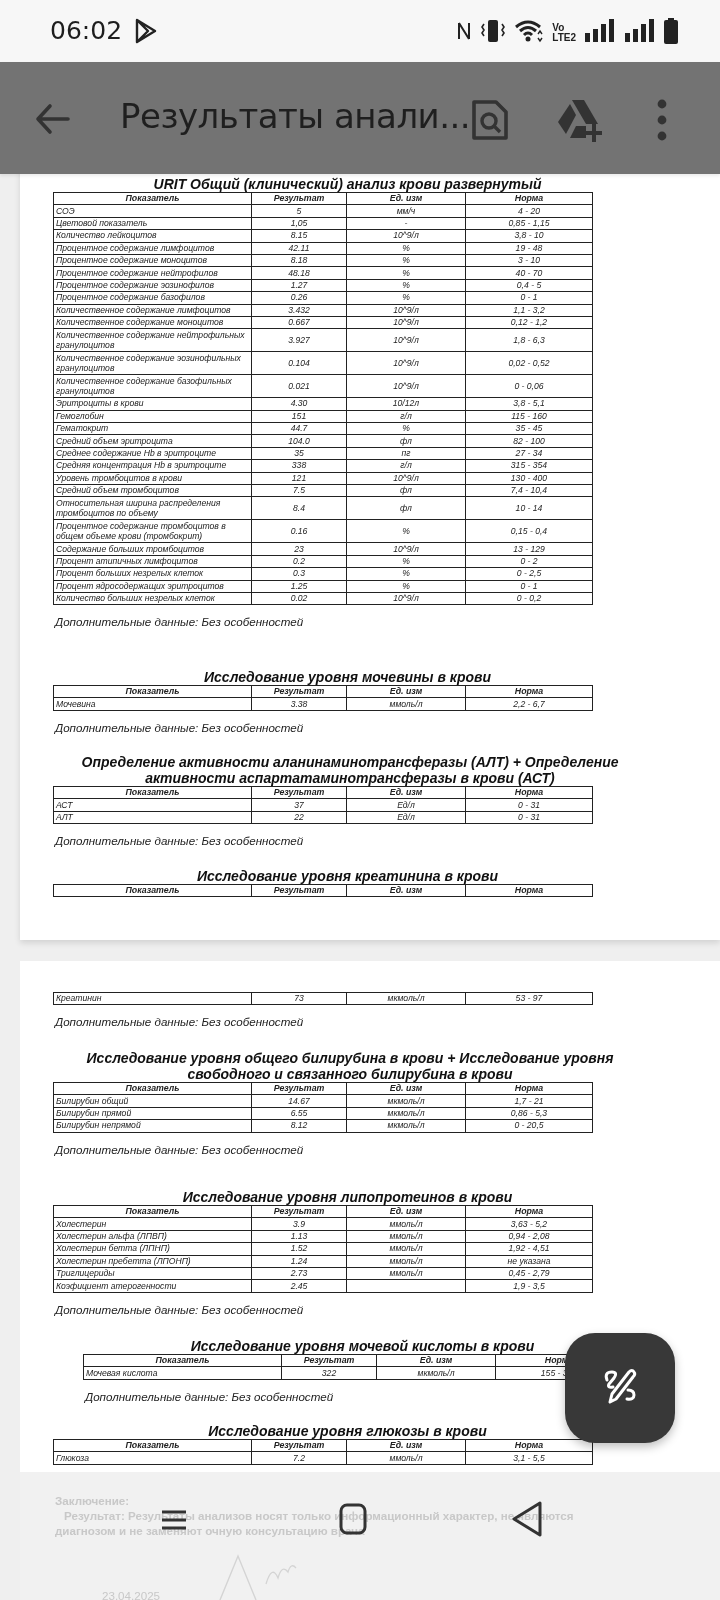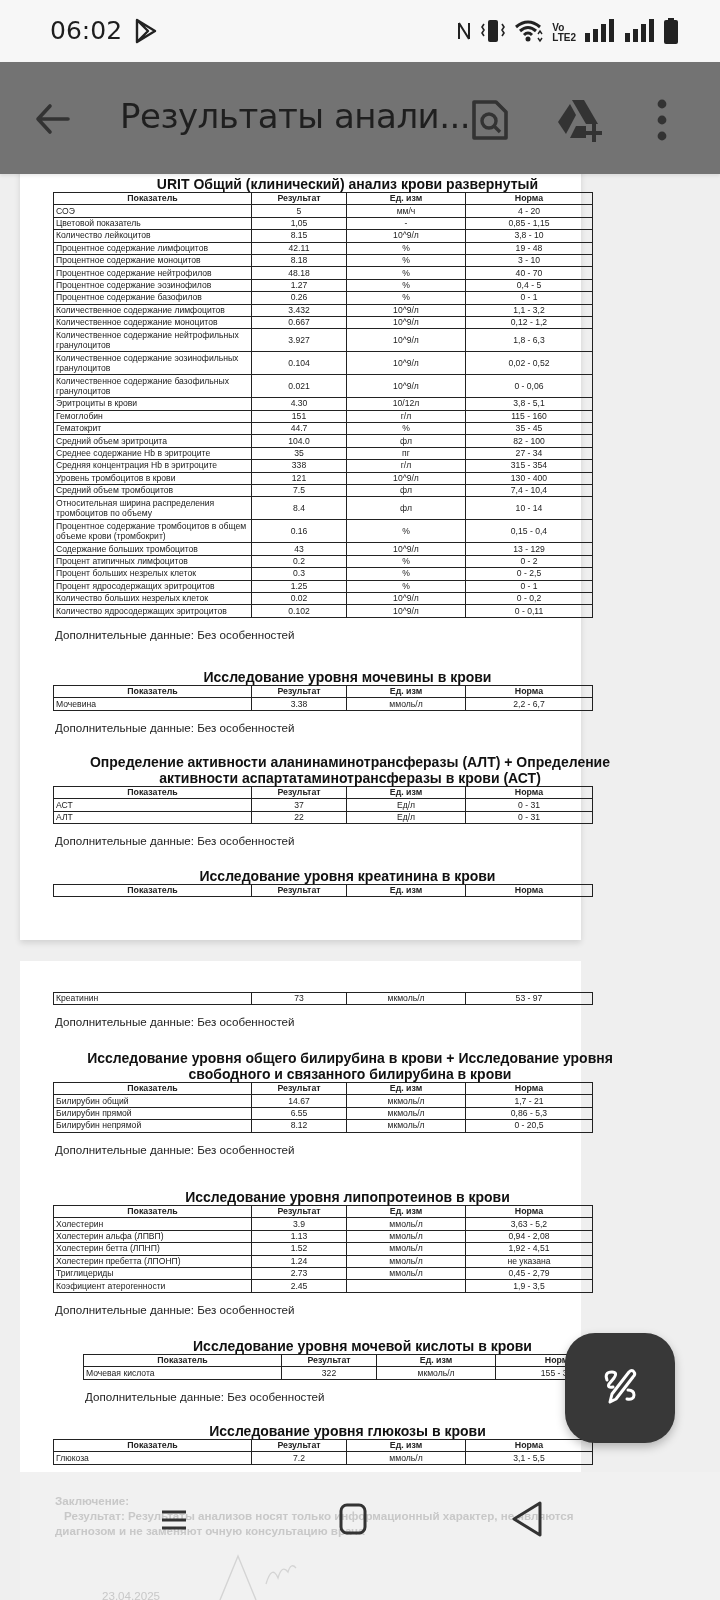--- a/index.html
+++ b/index.html
@@ -9,21 +9,21 @@
   .status-play { position: absolute; left: 134px; top: 18px; }
   .status-right { position: absolute; right: 42px; top: 18px; display: flex; gap: 8px; align-items: center; }
   .app-bar { position: absolute; top: 62px; left: 0; width: 720px; height: 112px; background: #737373; box-shadow: 0 2px 3px rgba(0,0,0,0.08); z-index: 2; }
   .back-btn { position: absolute; left: 30px; top: 34px; width: 46px; height: 46px; }
   .app-title { position: absolute; left: 120px; top: 34px; font-size: 34px; color: #1f1f1f; font-family: "DejaVu Sans", sans-serif; white-space: nowrap; letter-spacing: -0.5px; }
   .search-doc-btn { position: absolute; left: 470px; top: 36px; width: 40px; height: 44px; }
   .drive-btn { position: absolute; left: 556px; top: 36px; width: 48px; height: 44px; }
   .more-btn { position: absolute; left: 654px; top: 36px; width: 16px; height: 44px; }
 
   .viewer { position: absolute; top: 174px; left: 0; width: 720px; height: 1426px; background: #efefef; overflow: hidden; }
-  .page { position: absolute; left: 20px; width: 561px; background: #fff; }
+  .page { position: absolute; left: 20px; width: 700px; background: #fff; font-style: italic; }
   .page1 { top: -20px; height: 786px; box-shadow: 0 3px 6px rgba(0,0,0,0.12); }
   .page2 { top: 787px; height: 640px; }
 
   .sec-title { text-align: center; font-weight: bold; font-size: 14px; color: #111; line-height: 16px; }
   table.lab { border-collapse: collapse; width: 539px; margin-left: 33px; font-size: 8.6px; color: #222; table-layout: fixed; }
   table.lab th, table.lab td { border: 1.3px solid #222; padding: 0 2px; line-height: 11px; height: 12.4px; }
   table.lab th { font-weight: bold; text-align: center; font-size: 8.8px; }
   table.lab td.c { text-align: center; }
   table.lab tr.tall td { height: 23px; line-height: 10.5px; }
   col.c1 { width: 198px; } col.c2 { width: 95px; } col.c3 { width: 119px; } col.c4 { width: 127px; }
@@ -278,21 +278,21 @@
               <td class="c">10  -  14</td>
             </tr>
             <tr class="tall">
               <td>Процентное содержание тромбоцитов в общем объеме крови (тромбокрит)</td>
               <td class="c">0.16</td>
               <td class="c">%</td>
               <td class="c">0,15  -  0,4</td>
             </tr>
             <tr>
               <td>Содержание больших тромбоцитов</td>
-              <td class="c">43</td>
+              <td class="c">23</td>
               <td class="c">10^9/л</td>
               <td class="c">13  -  129</td>
             </tr>
             <tr>
               <td>Процент атипичных лимфоцитов</td>
               <td class="c">0.2</td>
               <td class="c">%</td>
               <td class="c">0  -  2</td>
             </tr>
             <tr>
@@ -305,26 +305,20 @@
               <td>Процент ядросодержащих эритроцитов</td>
               <td class="c">1.25</td>
               <td class="c">%</td>
               <td class="c">0  -  1</td>
             </tr>
             <tr>
               <td>Количество больших незрелых клеток</td>
               <td class="c">0.02</td>
               <td class="c">10^9/л</td>
               <td class="c">0  -  0,2</td>
-            </tr>
-            <tr>
-              <td>Количество ядросодержащих эритроцитов</td>
-              <td class="c">0.102</td>
-              <td class="c">10^9/л</td>
-              <td class="c">0  -  0,11</td>
             </tr>
           </tbody>
       </table>
       <div class="extra">Дополнительные данные: Без особенностей</div>
     </div>
 
     <div class="sec" style="top:515px;">
       <div class="sec-title" style="margin-left:-45px;">Исследование уровня мочевины в крови</div>
       <table class="lab">
         <colgroup>

